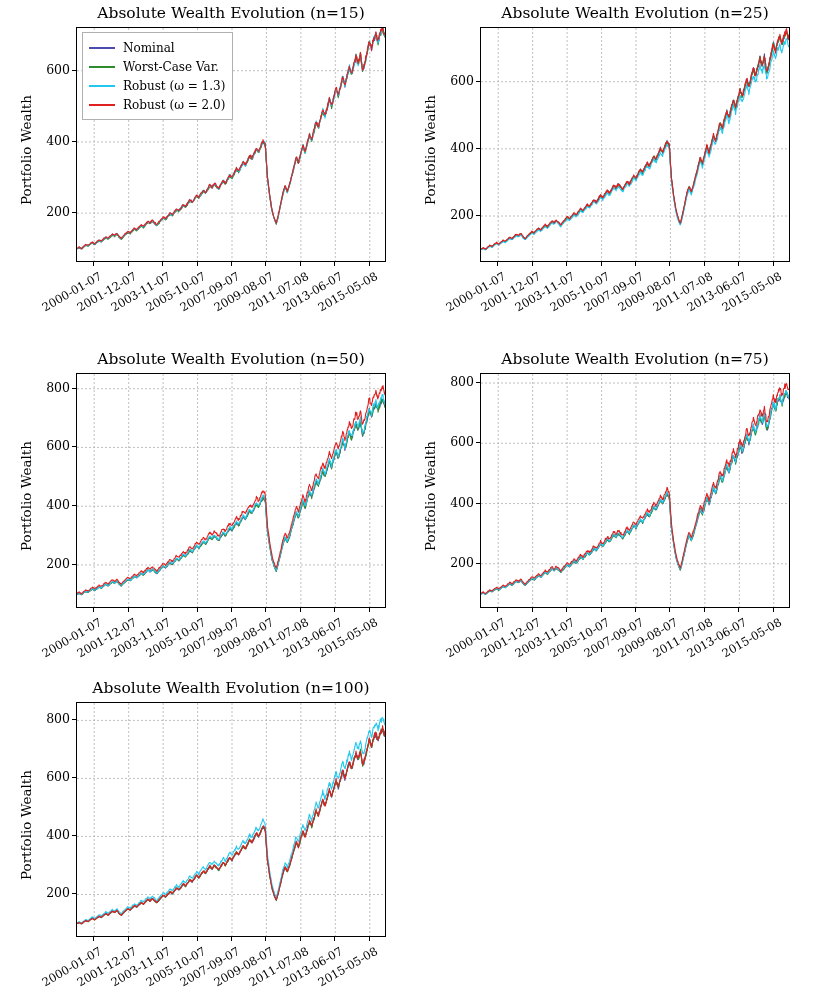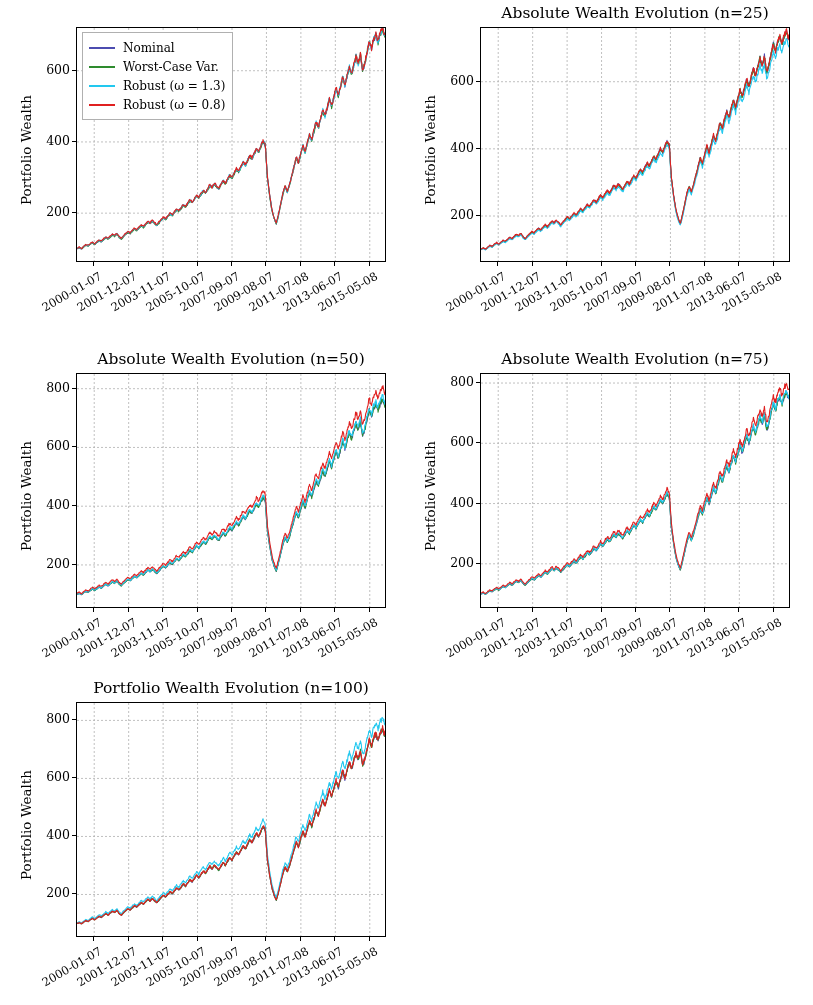--- a/index.html
+++ b/index.html
@@ -95,20 +95,21 @@
     font-family: "DejaVu Serif", serif;
     white-space: nowrap;
   }
   svg { display: block; }
 </style>
 </head>
 <body>
 
 <div id="grid">
     <div class="panel" style="left: 0px; top: 0px; width: 813px; height: 1005px; pointer-events: none;">
+      <div class="panel-title" style="left: 16px; top: 4px; width: 430px;">Absolute Wealth Evolution (n=15)</div>
       <div class="ylabel" style="left: 18px; top: 204.5px;">Portfolio Wealth</div>
       <div class="plotarea" style="left: 76px; top: 27px; width: 310px; height: 235px;">
         <svg width="310" height="235">
           <line x1="0" x2="310" y1="185.15151515151516" y2="185.15151515151516" stroke="#b0b0b0" stroke-width="0.8" stroke-dasharray="2,2"></line>
           <line x1="0" x2="310" y1="113.93939393939394" y2="113.93939393939394" stroke="#b0b0b0" stroke-width="0.8" stroke-dasharray="2,2"></line>
           <line x1="0" x2="310" y1="42.72727272727272" y2="42.72727272727272" stroke="#b0b0b0" stroke-width="0.8" stroke-dasharray="2,2"></line>
           <line x1="17.22222222222222" x2="17.22222222222222" y1="0" y2="235" stroke="#b0b0b0" stroke-width="0.8" stroke-dasharray="2,2"></line>
           <line x1="51.666666666666664" x2="51.666666666666664" y1="0" y2="235" stroke="#b0b0b0" stroke-width="0.8" stroke-dasharray="2,2"></line>
           <line x1="86.11111111111111" x2="86.11111111111111" y1="0" y2="235" stroke="#b0b0b0" stroke-width="0.8" stroke-dasharray="2,2"></line>
           <line x1="120.55555555555554" x2="120.55555555555554" y1="0" y2="235" stroke="#b0b0b0" stroke-width="0.8" stroke-dasharray="2,2"></line>
@@ -155,21 +156,21 @@
         <div class="legend-row">
           <span class="legend-swatch" style="border-top-color: rgb(46, 139, 46);"></span>
           <span class="legend-label">Worst-Case Var.</span>
         </div>
         <div class="legend-row">
           <span class="legend-swatch" style="border-top-color: rgb(34, 200, 239);"></span>
           <span class="legend-label">Robust (ω = 1.3)</span>
         </div>
         <div class="legend-row">
           <span class="legend-swatch" style="border-top-color: rgb(224, 32, 32);"></span>
-          <span class="legend-label">Robust (ω = 0.8)</span>
+          <span class="legend-label">Robust (ω = 2.0)</span>
         </div>
       </div>
     </div>
     <div class="panel" style="left: 0px; top: 0px; width: 813px; height: 1005px; pointer-events: none;">
       <div class="panel-title" style="left: 420px; top: 4px; width: 430px;">Absolute Wealth Evolution (n=25)</div>
       <div class="ylabel" style="left: 422px; top: 204.5px;">Portfolio Wealth</div>
       <div class="plotarea" style="left: 480px; top: 27px; width: 310px; height: 235px;">
         <svg width="310" height="235">
           <line x1="0" x2="310" y1="188" y2="188" stroke="#b0b0b0" stroke-width="0.8" stroke-dasharray="2,2"></line>
           <line x1="0" x2="310" y1="120.85714285714286" y2="120.85714285714286" stroke="#b0b0b0" stroke-width="0.8" stroke-dasharray="2,2"></line>
@@ -310,21 +311,21 @@
       <div class="tickmark" style="left: 669.444px; top: 608px; width: 1px; height: 4px;"></div>
       <div class="xtick-label" style="left: 601.444px; top: 615px; width: 72px;">2009-08-07</div>
       <div class="tickmark" style="left: 703.889px; top: 608px; width: 1px; height: 4px;"></div>
       <div class="xtick-label" style="left: 635.889px; top: 615px; width: 72px;">2011-07-08</div>
       <div class="tickmark" style="left: 738.333px; top: 608px; width: 1px; height: 4px;"></div>
       <div class="xtick-label" style="left: 670.333px; top: 615px; width: 72px;">2013-06-07</div>
       <div class="tickmark" style="left: 772.778px; top: 608px; width: 1px; height: 4px;"></div>
       <div class="xtick-label" style="left: 704.778px; top: 615px; width: 72px;">2015-05-08</div>
     </div>
     <div class="panel" style="left: 0px; top: 0px; width: 813px; height: 1005px; pointer-events: none;">
-      <div class="panel-title" style="left: 16px; top: 679px; width: 430px;">Portfolio Wealth Evolution (n=100)</div>
+      <div class="panel-title" style="left: 16px; top: 679px; width: 430px;">Absolute Wealth Evolution (n=100)</div>
       <div class="ylabel" style="left: 18px; top: 879.5px;">Portfolio Wealth</div>
       <div class="plotarea" style="left: 76px; top: 702px; width: 310px; height: 235px;">
         <svg width="310" height="235">
           <line x1="0" x2="310" y1="191.48148148148147" y2="191.48148148148147" stroke="#b0b0b0" stroke-width="0.8" stroke-dasharray="2,2"></line>
           <line x1="0" x2="310" y1="133.4567901234568" y2="133.4567901234568" stroke="#b0b0b0" stroke-width="0.8" stroke-dasharray="2,2"></line>
           <line x1="0" x2="310" y1="75.4320987654321" y2="75.4320987654321" stroke="#b0b0b0" stroke-width="0.8" stroke-dasharray="2,2"></line>
           <line x1="0" x2="310" y1="17.40740740740742" y2="17.40740740740742" stroke="#b0b0b0" stroke-width="0.8" stroke-dasharray="2,2"></line>
           <line x1="17.22222222222222" x2="17.22222222222222" y1="0" y2="235" stroke="#b0b0b0" stroke-width="0.8" stroke-dasharray="2,2"></line>
           <line x1="51.666666666666664" x2="51.666666666666664" y1="0" y2="235" stroke="#b0b0b0" stroke-width="0.8" stroke-dasharray="2,2"></line>
           <line x1="86.11111111111111" x2="86.11111111111111" y1="0" y2="235" stroke="#b0b0b0" stroke-width="0.8" stroke-dasharray="2,2"></line>

